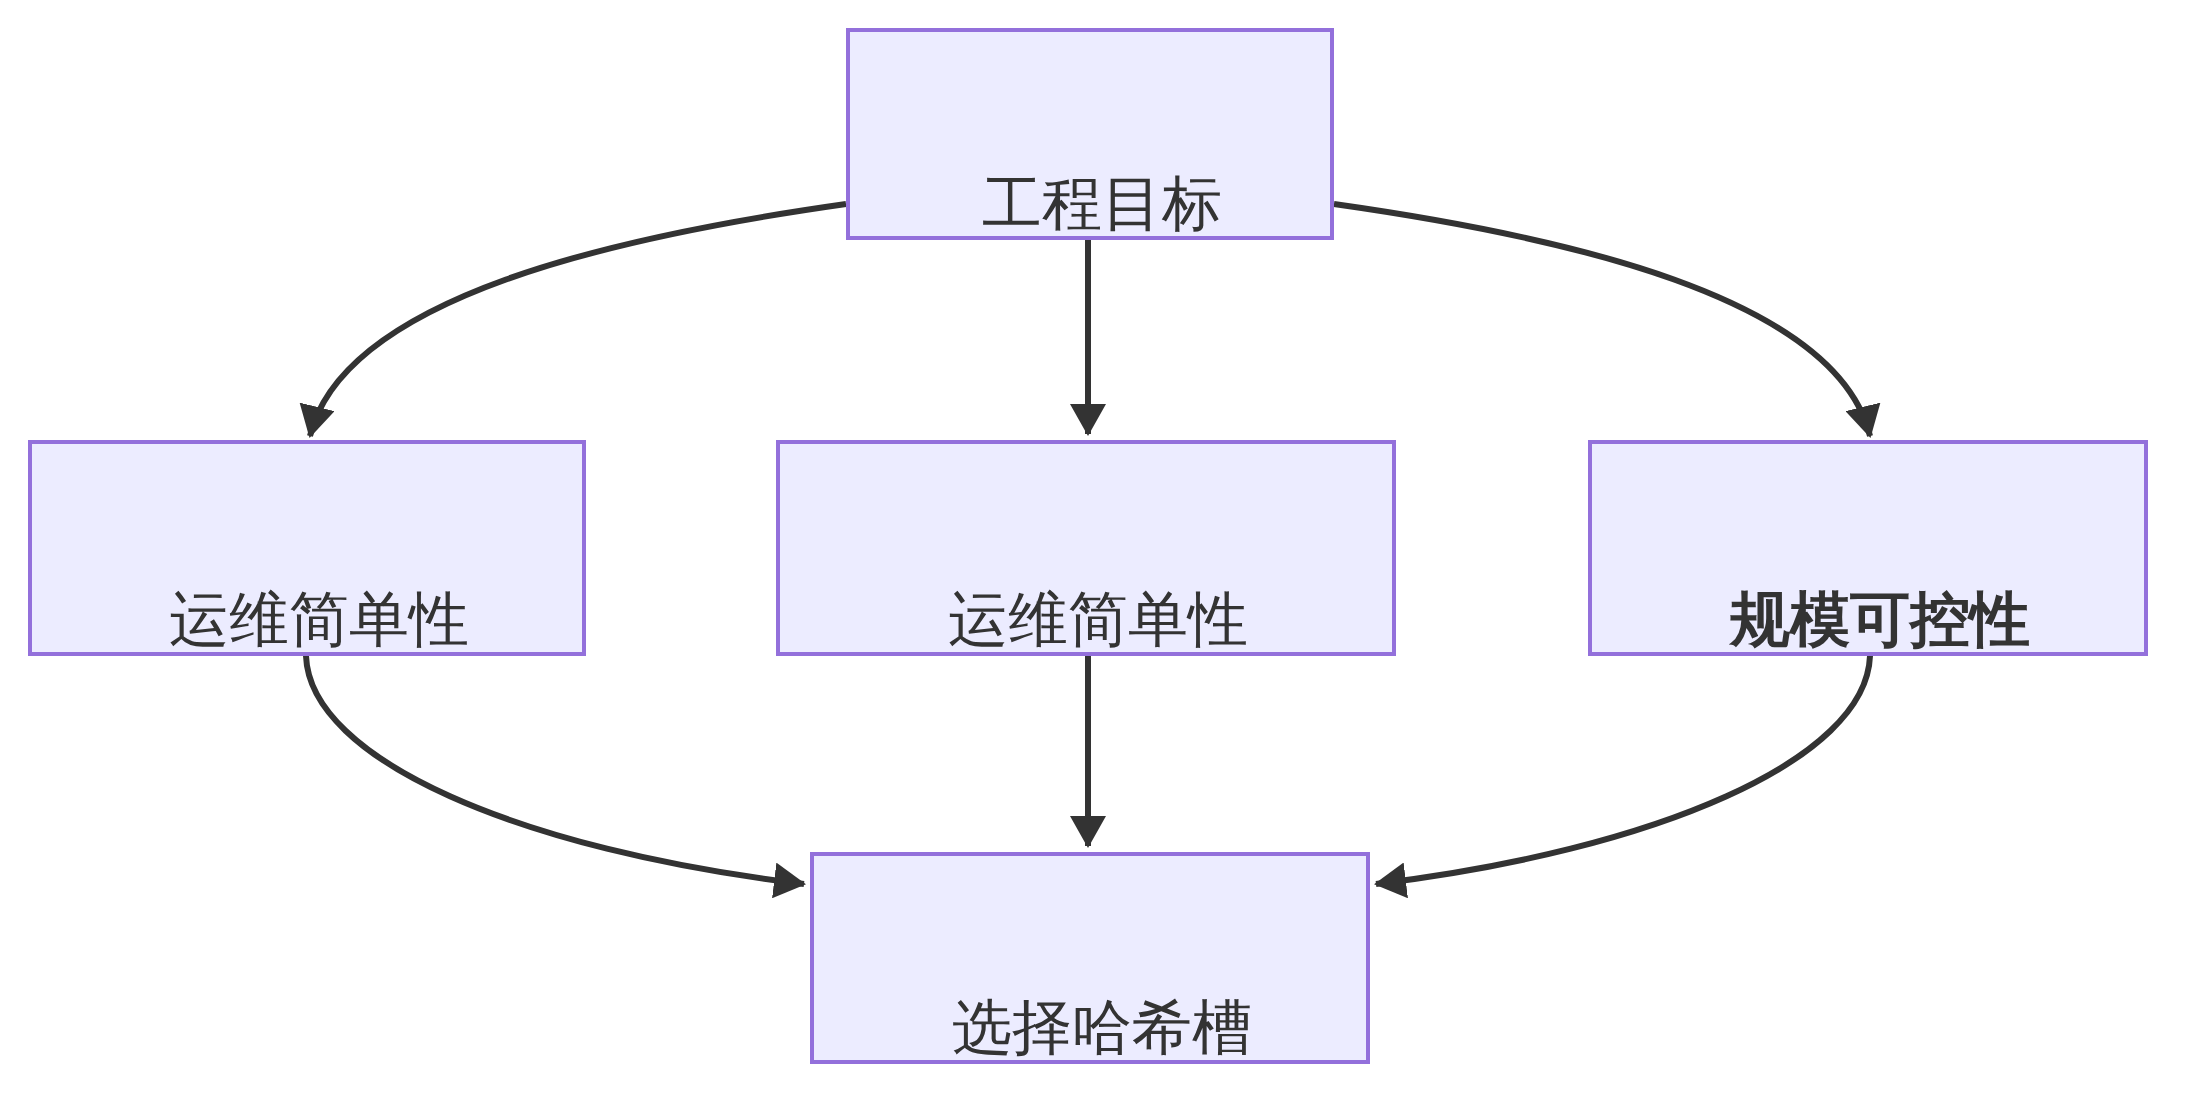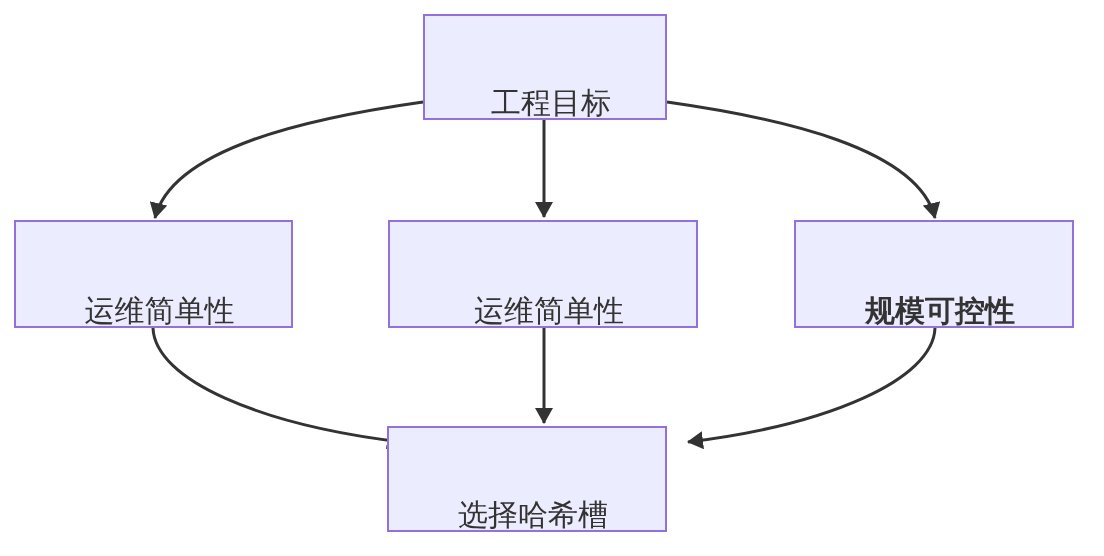--- a/index.html
+++ b/index.html
@@ -38,21 +38,21 @@
     color: #333333;
     font-size: 30px;
     line-height: 1;
     white-space: nowrap;
     padding-left: 12px;
   }
   .node-goal     { left: 423px; top: 14px;  width: 244px; height: 106px; }
   .node-ops      { left: 14px;  top: 220px; width: 279px; height: 108px; }
   .node-perf     { left: 388px; top: 220px; width: 310px; height: 108px; }
   .node-scale    { left: 794px; top: 220px; width: 280px; height: 108px; font-weight: bold; }
-  .node-decision { left: 387px; top: 426px; width: 280px; height: 106px; }
+  .node-decision { left: 405px; top: 426px; width: 280px; height: 106px; }
 </style>
 </head>
 <body>
 
 <div class="canvas">
 
   <svg class="edges-layer" width="1104" height="556" viewBox="0 0 1104 556" xmlns="http://www.w3.org/2000/svg">
     <defs>
       <marker id="arrowhead" markerUnits="userSpaceOnUse" markerWidth="16" markerHeight="18" viewBox="0 0 16 18" refX="15" refY="9" orient="auto">
         <path d="M 0 0 L 16 9 L 0 18 Z" fill="#333333"></path>

